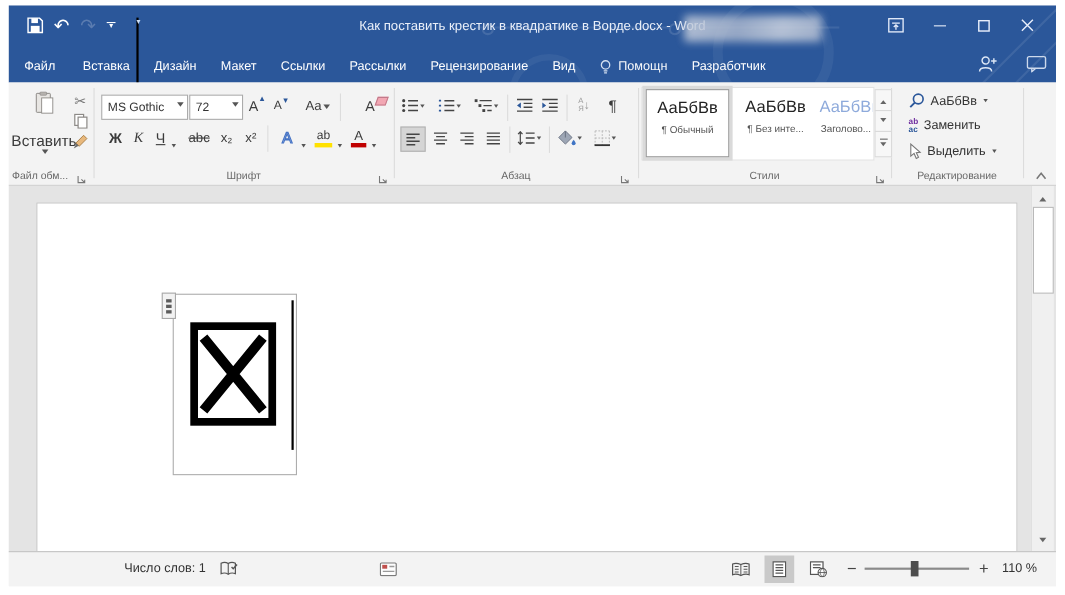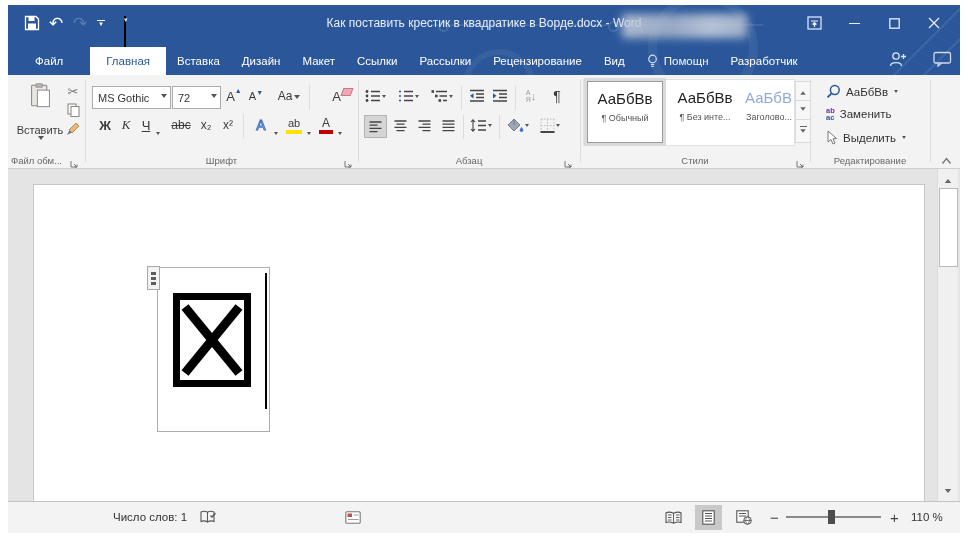--- a/index.html
+++ b/index.html
@@ -119,22 +119,21 @@
           </svg>
       </div>
       <div class="btn">
         <svg width="12" height="12" viewBox="0 0 12 12">
             <path d="M1 1 L11 11 M11 1 L1 11" stroke="#e8eefb" stroke-width="1.3"></path>
           </svg>
       </div>
     </div>
 
     <div class="tabs">
-      <div class="tab" style="padding:0 27px">Файл</div>
-      <div class="tab active" style="padding:0 16px">Главная</div>
+      <div class="tab" style="padding:0 14px">Файл</div>
       <div class="tab">Вставка</div>
       <div class="tab">Дизайн</div>
       <div class="tab">Макет</div>
       <div class="tab">Ссылки</div>
       <div class="tab">Рассылки</div>
       <div class="tab">Рецензирование</div>
       <div class="tab">Вид</div>
       <div class="tab" style="gap:6px;opacity:.95">
         <svg width="11" height="15" viewBox="0 0 11 15">
           <circle cx="5.5" cy="5" r="3.8" fill="none" stroke="#dbe6f5" stroke-width="1.2"></circle>
@@ -169,21 +168,21 @@
     <div class="gsep" style="left:802px"></div>
     <div class="gsep" style="left:922px"></div>
 
     <div class="group" style="left:0;width:77px">
       <div class="rbtn" style="left:10px;top:6px;width:44px;height:62px;flex-direction:column;justify-content:flex-start">
         <svg width="23" height="28" viewBox="0 0 23 28" style="margin-top:2px">
           <rect x="1.5" y="2.5" width="17" height="23" rx="1" fill="#e8e6e3" stroke="#8d8a87" stroke-width="1.2"></rect>
           <rect x="6" y="0.8" width="8" height="4" rx="1" fill="#b5b2ae" stroke="#8d8a87" stroke-width="0.8"></rect>
           <rect x="8" y="8" width="13.5" height="18.5" fill="#fff" stroke="#8d8a87" stroke-width="1.1"></rect>
         </svg>
-        <span style="font-size:11px;margin-top:16px">Вставить</span>
+        <span style="font-size:14px;margin-top:16px">Вставить</span>
         <span class="dda" style="top:0"></span>
       </div>
       <div class="rbtn" style="left:56px;top:8px;width:18px;height:16px;font-size:13px;color:#777">✂</div>
       <div class="rbtn" style="left:56px;top:27px;width:18px;height:16px">
         <svg width="13" height="14" viewBox="0 0 13 14">
           <rect x="1" y="1" width="8" height="10" fill="#fff" stroke="#8d8a87" stroke-width="1.1"></rect>
           <rect x="4" y="3.5" width="8" height="10" fill="#fff" stroke="#8d8a87" stroke-width="1.1"></rect>
         </svg>
       </div>
       <div class="rbtn" style="left:56px;top:46px;width:18px;height:16px">

